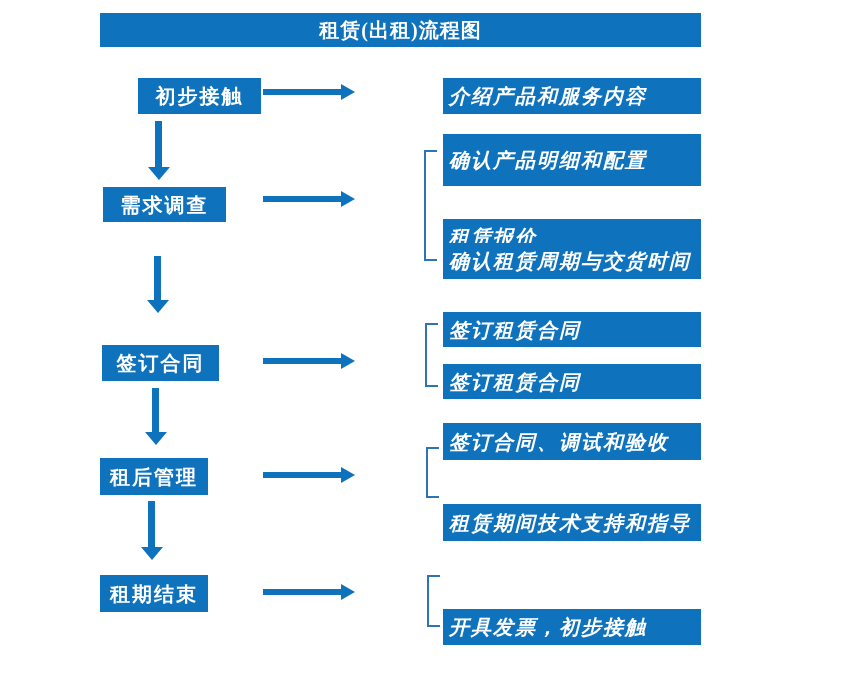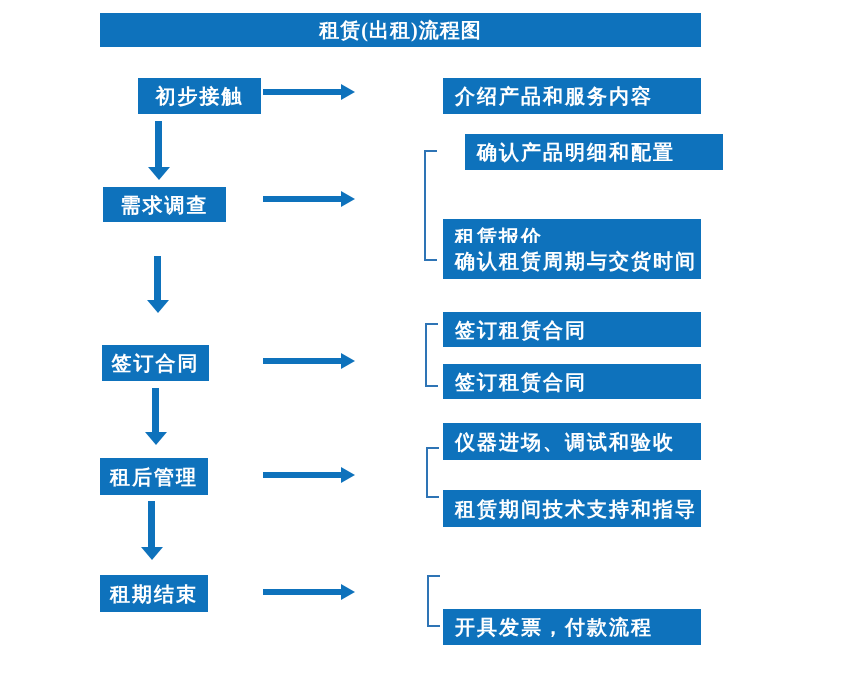--- a/index.html
+++ b/index.html
@@ -8,21 +8,21 @@
     font-family:"Liberation Serif","DejaVu Serif",serif; overflow:hidden;
   }
   .box {
     position:absolute; background:#0e72bc; color:#ffffff;
     font-weight:bold; font-size:20px; line-height:1;
     display:flex; align-items:center; box-sizing:border-box;
     letter-spacing:2px;
   }
   .titlebar { justify-content:center; font-size:20px; letter-spacing:1px; }
   .lbox { justify-content:center; }
-  .rbox { padding-left:12px; justify-content:flex-start; }
+  .rbox { padding-left:6px; justify-content:flex-start;font-style:italic; }
   .harrow { position:absolute; width:92px; height:16px; }
   .harrow .shaft { position:absolute; left:0; top:5px; width:79px; height:6px; background:#0e72bc; }
   .harrow .head {
     position:absolute; right:0; top:0; width:0; height:0;
     border-top:8px solid transparent; border-bottom:8px solid transparent;
     border-left:14px solid #0e72bc;
   }
   .varrow { position:absolute; width:22px; }
   .varrow .shaft { position:absolute; top:0; left:7px; width:7px; height:calc(100% - 13px); background:#0e72bc; }
   .varrow .head {
@@ -37,21 +37,21 @@
 </style>
 </head>
 <body>
 
 <div class="canvas">
 
   <div class="box titlebar" style="left:100px; top:13px; width:601px; height:34px;">租赁(出租)流程图</div>
 
   <div class="box lbox" style="left:103px; top:78px;  width:123px; height:36px;margin-left:35px;">初步接触</div>
   <div class="box lbox" style="left:103px; top:187px; width:123px; height:35px;">需求调查</div>
-  <div class="box lbox" style="left:102px; top:345px; width:107px; height:36px;">签订合同</div>
+  <div class="box lbox" style="left:102px; top:345px; width:117px; height:36px;">签订合同</div>
   <div class="box lbox" style="left:100px; top:575px; width:108px; height:37px;">租期结束</div>
   <div class="box lbox" style="left:100px; top:458px; width:108px; height:37px;">租后管理</div>
 
   <div class="varrow" style="left:148px; top:121px; height:59px;">
     <div class="shaft"></div>
     <div class="head"></div>
   </div>
   <div class="varrow" style="left:147px; top:256px; height:57px;">
     <div class="shaft"></div>
     <div class="head"></div>
@@ -86,25 +86,25 @@
     <div class="head"></div>
   </div>
 
   <div class="bracket" style="left:424px; top:150px; height:111px;"></div>
   <div class="bracket" style="left:425px; top:323px; height:64px;"></div>
   <div class="bracket" style="left:426px; top:447px; height:51px;"></div>
   <div class="bracket" style="left:427px; top:575px; height:52px;"></div>
 
   <div class="box rbox" style="left:443px; top:78px;  width:258px; height:36px;">介绍产品和服务内容</div>
 
-  <div class="box rbox" style="left:443px; top:134px; width:258px; height:36px;margin-left:22px;">确认产品明细和配置</div>
+  <div class="box rbox" style="left:443px; top:134px; width:258px; height:52px;">确认产品明细和配置</div>
   <div class="box rbox" style="left:443px; top:186px; width:258px; height:36px;margin-top:33px;">租赁报价</div>
   <div class="box rbox" style="left:443px; top:312px; width:258px; height:35px;">签订租赁合同</div>
 
   <div class="box rbox" style="left:443px; top:243px; width:258px; height:36px;">确认租赁周期与交货时间</div>
   <div class="box rbox" style="left:443px; top:364px; width:258px; height:35px;">签订租赁合同</div>
 
-  <div class="box rbox" style="left:443px; top:423px; width:258px; height:37px;">仪器进场、调试和验收</div>
-  <div class="box rbox" style="left:443px; top:490px; width:258px; height:37px;">租赁期间技术支持和指导</div>
+  <div class="box rbox" style="left:443px; top:423px; width:258px; height:37px;">签订合同、调试和验收</div>
+  <div class="box rbox" style="left:443px; top:504px; width:258px; height:37px;">租赁期间技术支持和指导</div>
 
-  <div class="box rbox" style="left:443px; top:609px; width:258px; height:36px;">开具发票，付款流程</div>
+  <div class="box rbox" style="left:443px; top:609px; width:258px; height:36px;">开具发票，初步接触</div>
 
 </div>
 
 </body></html>

